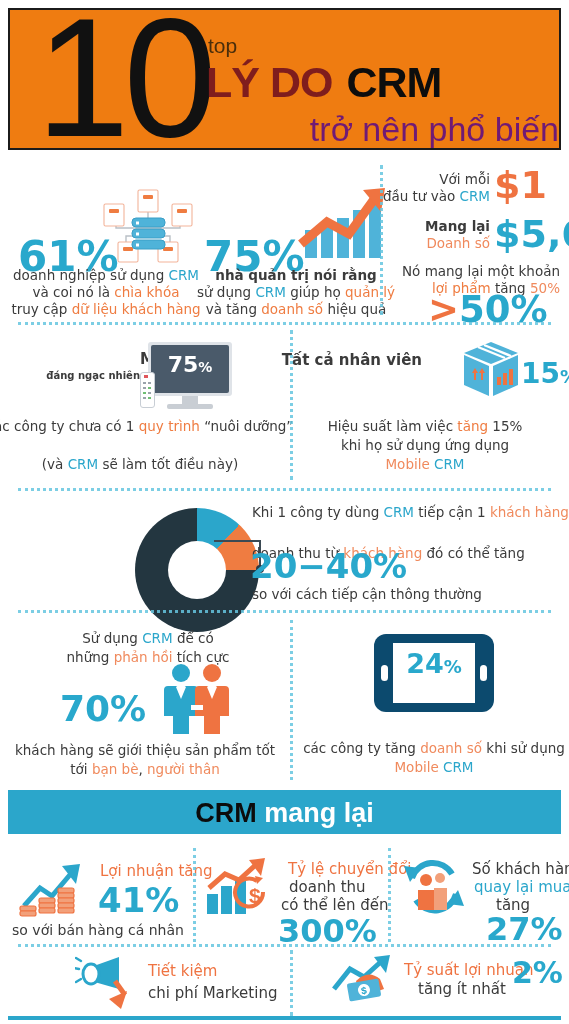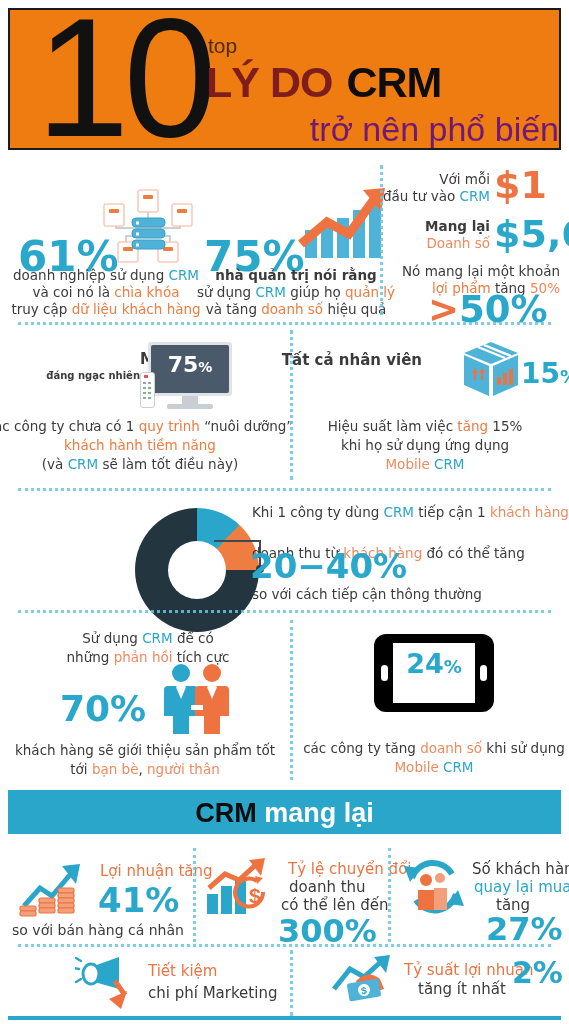--- a/index.html
+++ b/index.html
@@ -41,21 +41,21 @@
       #233640 90deg 360deg);}
   .donut::after{content:"";position:absolute;left:33px;top:33px;width:58px;height:58px;border-radius:50%;background:#fff;}
 
   
   .banner{position:absolute;left:8px;top:790px;width:553px;height:44px;background:#2ba6cb;}
   .banner-txt{position:absolute;left:50%;top:8px;transform:translateX(-50%);font-size:27px;font-weight:bold;font-family:"Liberation Sans",sans-serif;white-space:nowrap;}
   .banner-b{color:#0c0c0c;}
   .banner-w{color:#ffffff;}
 
   
-  .phone{position:absolute;left:374px;top:634px;width:120px;height:78px;background:#000000;border-radius:12px;}
+  .phone{position:absolute;left:374px;top:634px;width:120px;height:78px;background:#0c4a6e;border-radius:12px;}
   .phone-scr{position:absolute;left:19px;top:9px;width:82px;height:60px;background:#fff;}
   .phone-n{position:absolute;left:19px;top:14px;width:82px;text-align:center;font-size:27px;font-weight:bold;color:#29a8cc;}
   .phone-btn{position:absolute;width:7px;height:16px;border-radius:4px;background:#fff;top:31px;}
 
   
   .mon{position:absolute;left:148px;top:342px;width:84px;height:54px;background:#dfe3e8;border-radius:3px;padding:3px;box-sizing:border-box;}
   .mon-scr{width:100%;height:100%;background:#4a5a6a;border-radius:2px;position:relative;}
   .mon-n{position:absolute;left:0;top:7px;width:100%;text-align:center;color:#fff;font-size:22px;font-weight:bold;}
   .mon-stand{position:absolute;left:182px;top:396px;width:16px;height:10px;background:#c9ced4;}
   .mon-base{position:absolute;left:167px;top:404px;width:46px;height:5px;background:#c9ced4;border-radius:2px;}
@@ -179,21 +179,20 @@
     <div style="position:absolute;left:7px;top:14px;width:3px;height:2px;background:#6fbf73;"></div>
     <div style="position:absolute;left:2px;top:19px;width:3px;height:2px;background:#6fbf73;"></div>
     <div style="position:absolute;left:7px;top:19px;width:3px;height:2px;background:#9aa3ab;"></div>
     <div style="position:absolute;left:2px;top:24px;width:3px;height:2px;background:#9aa3ab;"></div>
     <div style="position:absolute;left:7px;top:24px;width:3px;height:2px;background:#6fbf73;"></div>
   </div>
 
   <div class="t cap" style="left:140px;top:417px;transform:translateX(-50%);">
     <span>các công ty chưa có 1 </span><span class="c-orange">quy trình</span><span>  “nuôi dưỡng”</span>
   </div>
-  <div class="t cap c-orange" style="left:140px;top:436px;transform:translateX(-50%);">khách hành tiềm năng</div>
   <div class="t" style="left:422px;top:351px;font-size:15px;font-weight:bold;text-align:right;transform:translateX(-100%);">Tất cả nhân viên</div>
 
   <div class="t cap" style="left:140px;top:455px;transform:translateX(-50%);">
     <span>(và </span><span class="c-teal">CRM</span><span> sẽ làm tốt điều này)</span>
   </div>
 
   <svg style="position:absolute;left:460px;top:340px;" width="62" height="62" viewBox="0 0 62 62">
     <g fill="#4fb3d9">
       <path d="M31 2 L58 13 L31 24 L4 13 Z"></path>
       <path d="M4 15 L29 26 L29 56 L4 45 Z"></path>

